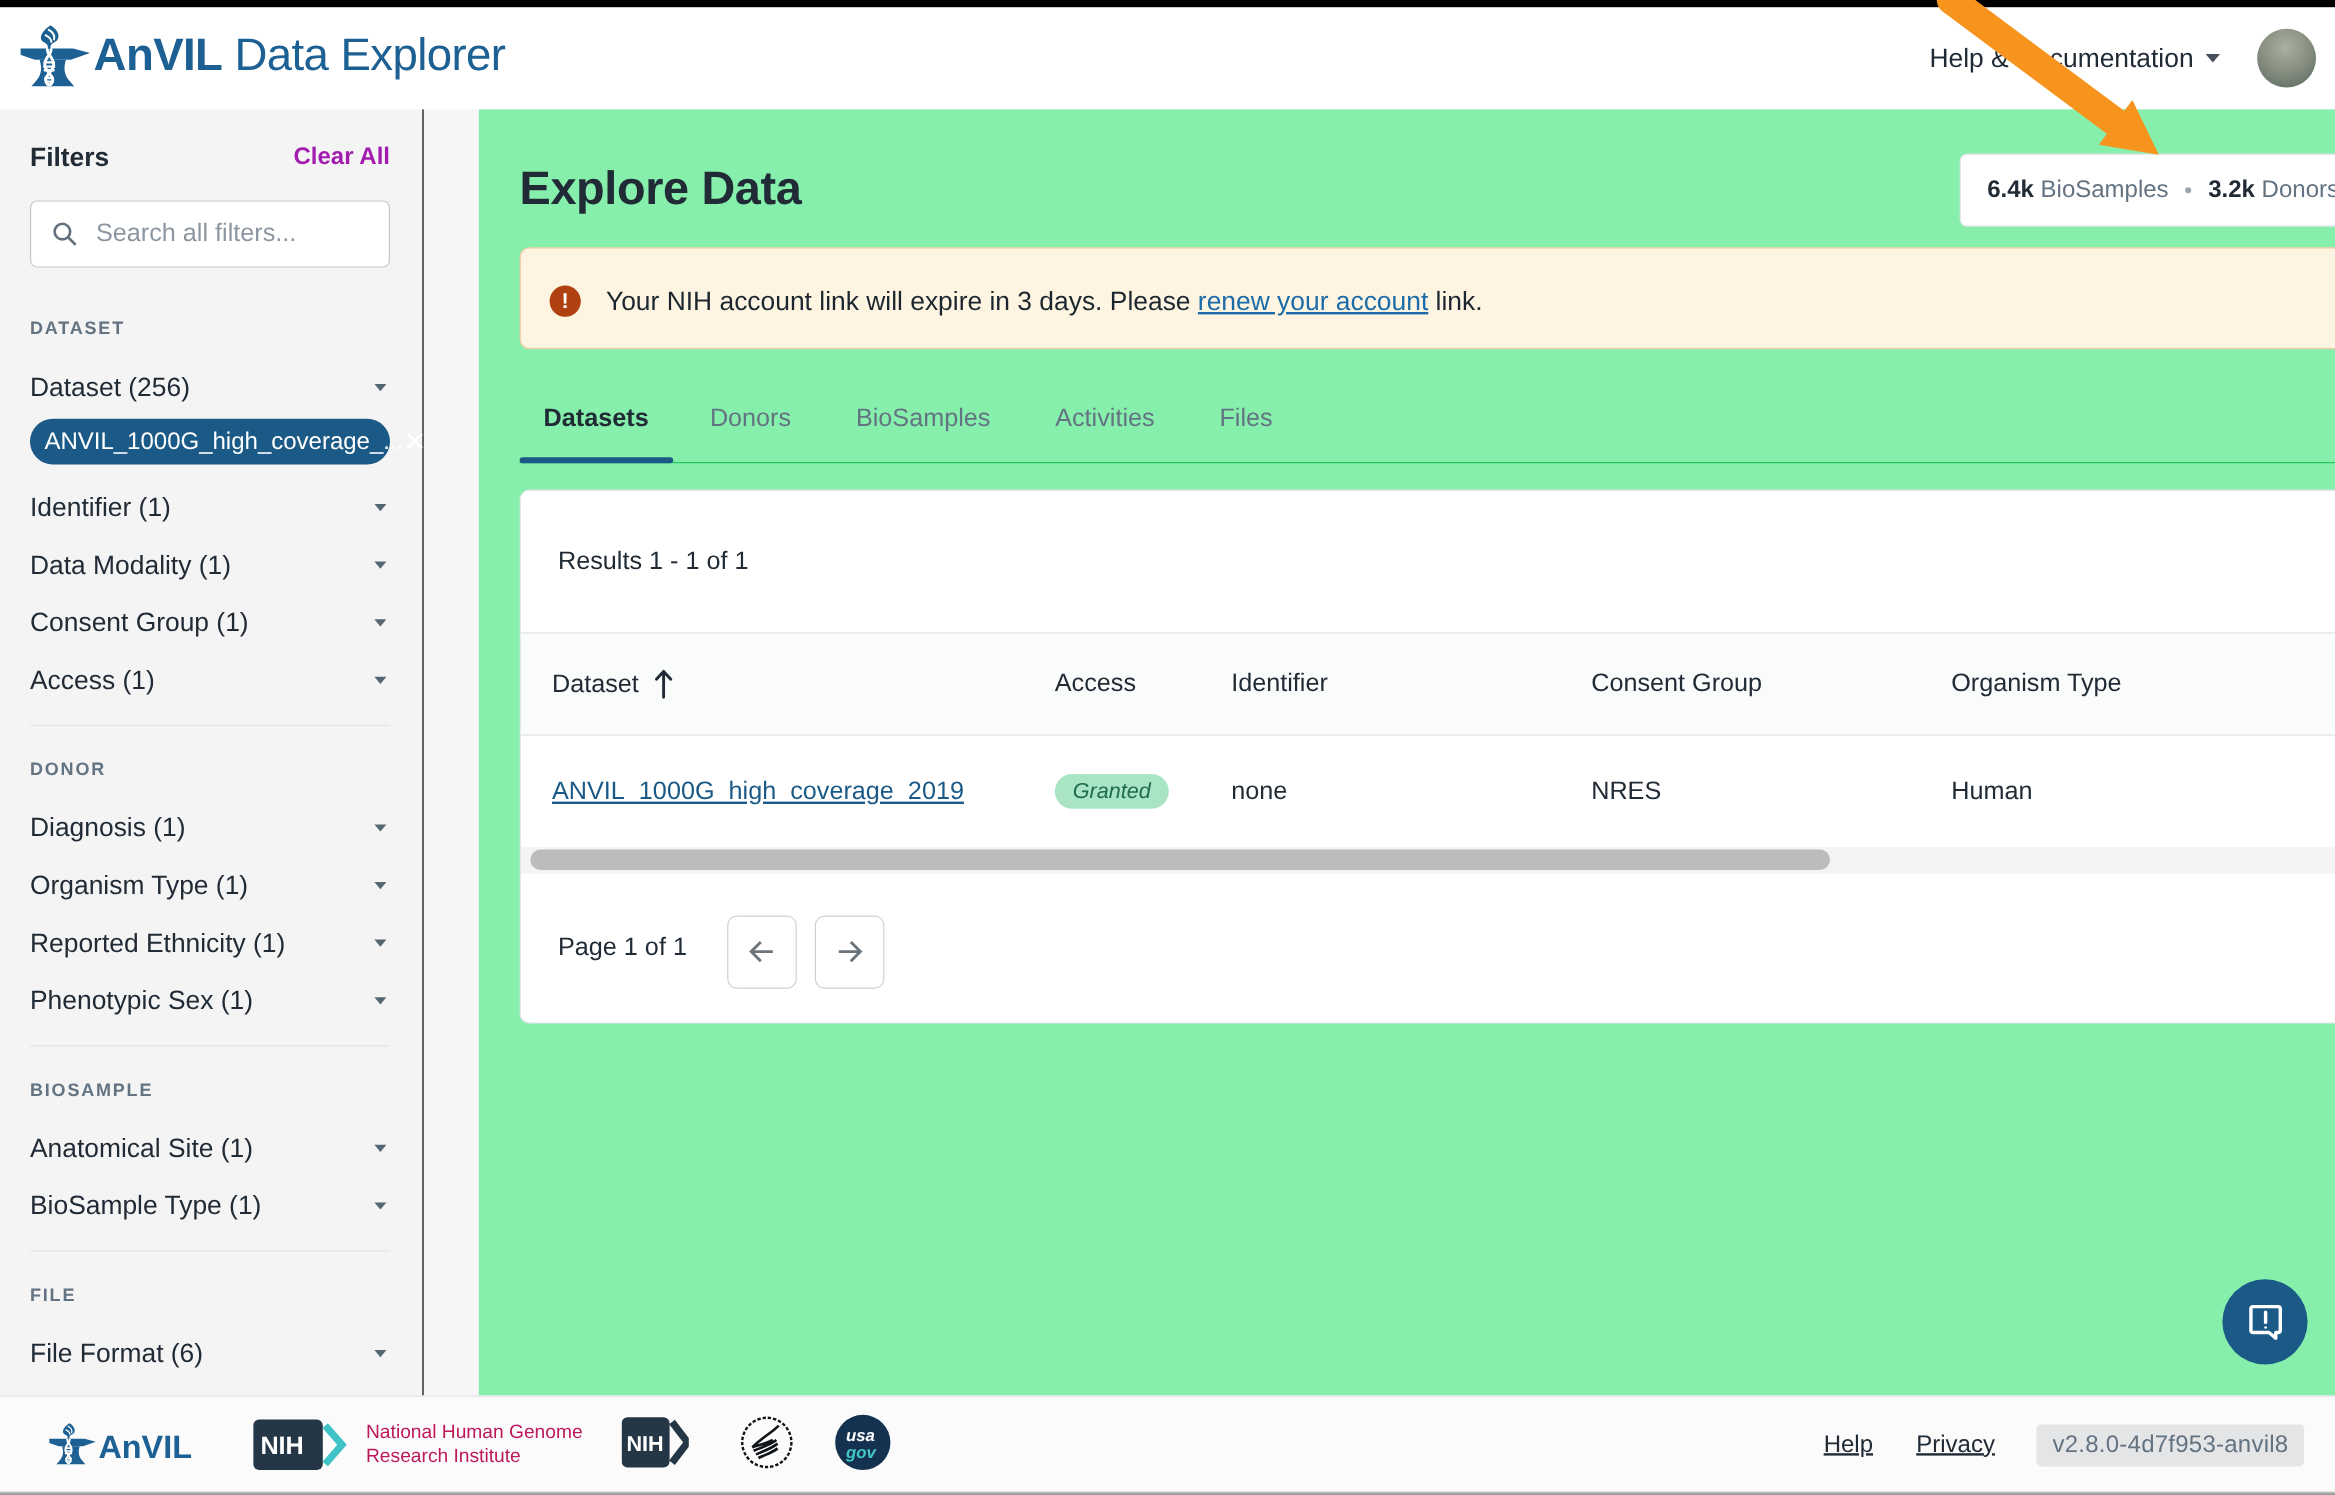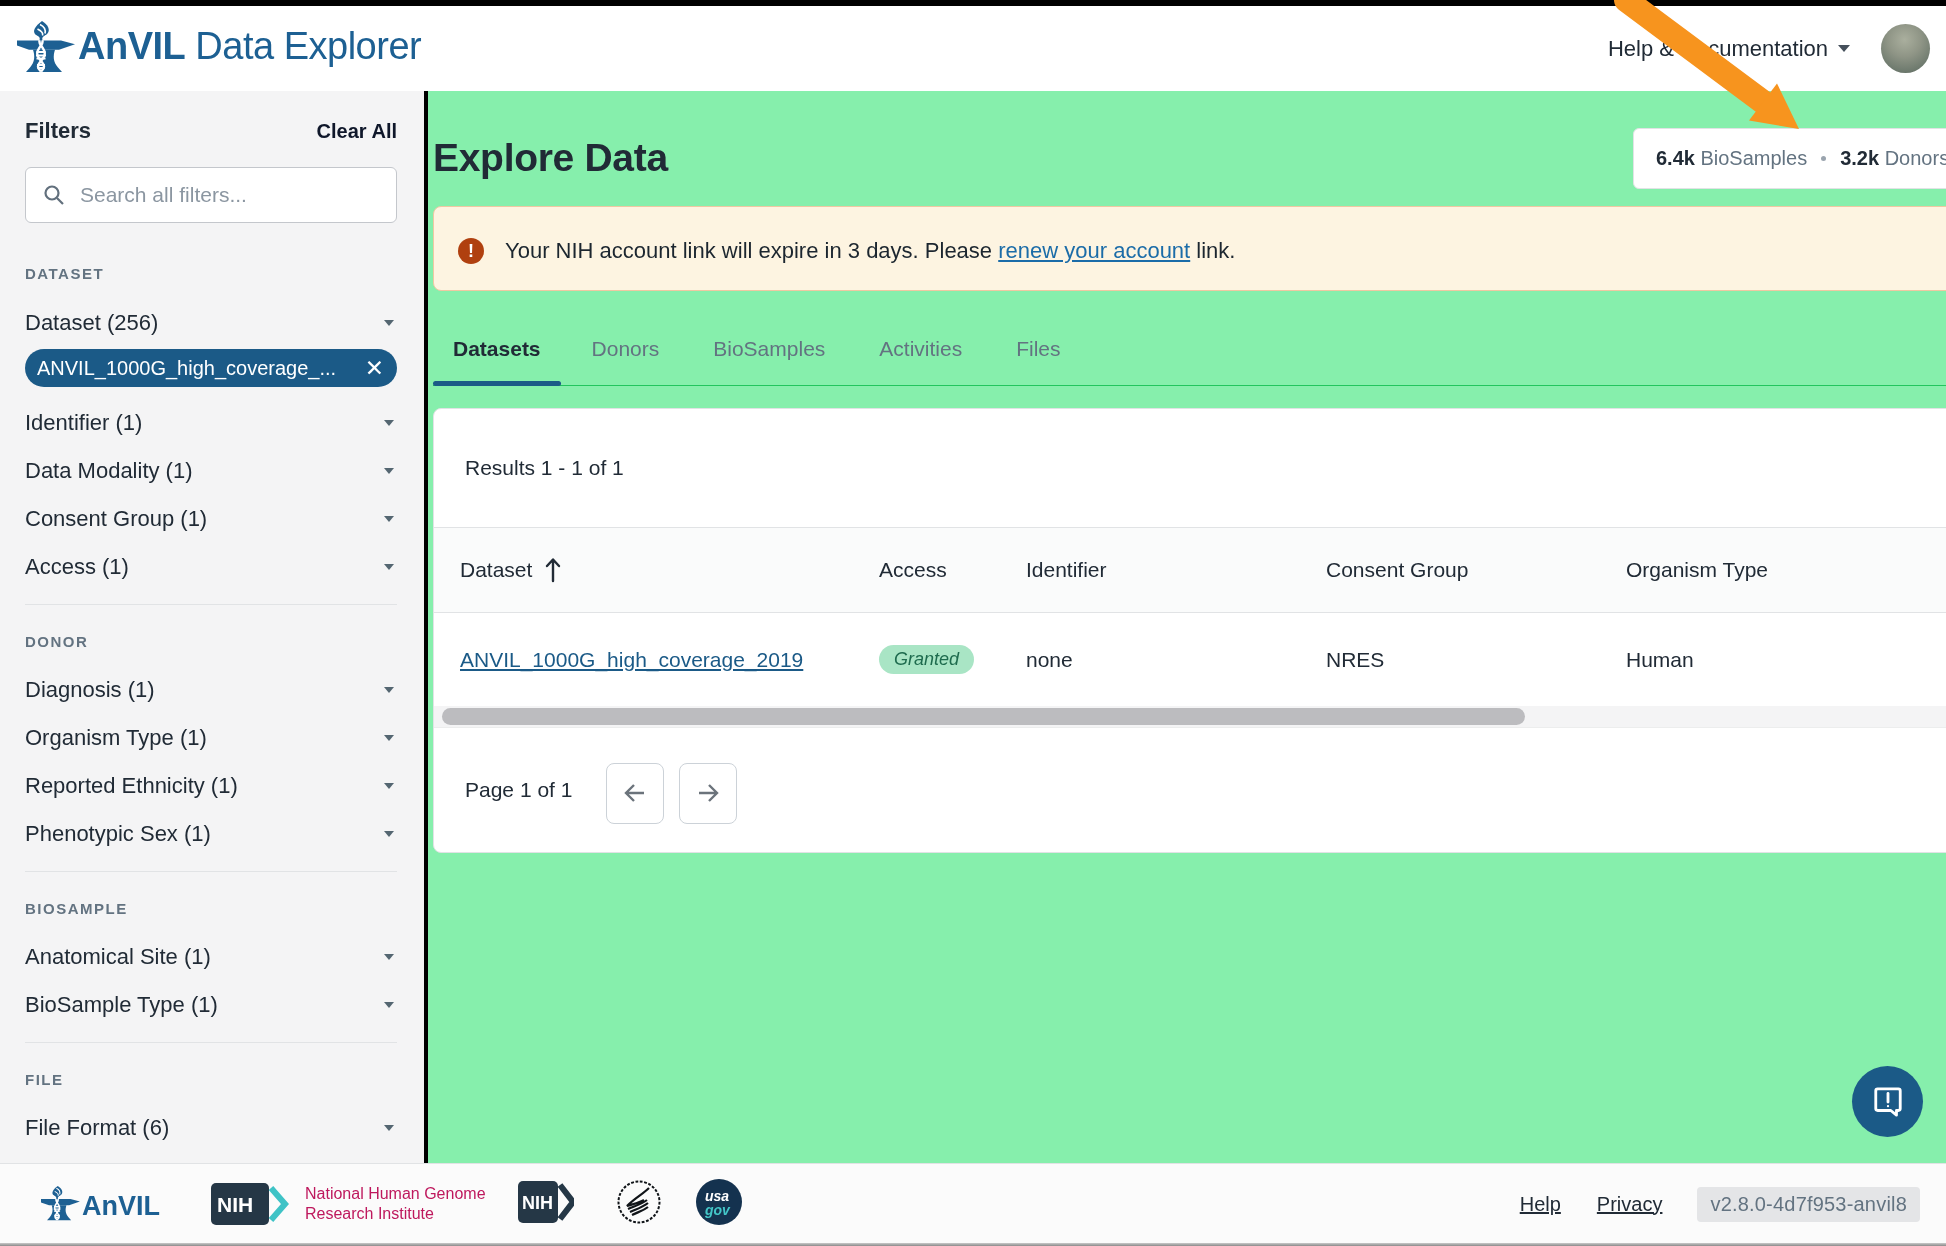--- a/index.html
+++ b/index.html
@@ -11,25 +11,25 @@
   .logo-text { font-size:38px; color:#1d6093; letter-spacing:-0.5px; margin-left:3px; }
   .logo-text b { font-weight:700; }
   .logo-text span { font-weight:400; }
   .helpdoc { position:absolute; right:96px; top:0; height:85px; display:flex; align-items:center; font-size:22px; font-weight:500; color:#212b36; }
   .helpdoc .caret { margin-left:10px; }
   .avatar { position:absolute; right:16px; top:18px; width:49px; height:49px; border-radius:50%;
     background:radial-gradient(circle at 48% 32%, #aaaf9e 0%, #8f9586 40%, #6e7a6e 75%, #4e5a52 100%); }
   .caret { width:0; height:0; border-left:6px solid transparent; border-right:6px solid transparent; border-top:7px solid #45505b; display:inline-block; }
 
   
-  .sidebar { position:absolute; left:0; top:91px; width:428px; height:1072px; background:#f4f4f5; border-right:4px solid #000000; z-index:5; }
+  .sidebar { position:absolute; left:0; top:91px; width:353px; height:1072px; background:#f4f4f5; border-right:1px solid #000000; z-index:5; }
   .sb-inner { padding:0 27px 0 25px; }
   .sb-head { display:flex; justify-content:space-between; align-items:center; margin-top:27px; }
   .sb-title { font-size:22px; font-weight:700; }
-  .clear-all { font-size:20px; font-weight:700; color:#0f172a; }
+  .clear-all { font-size:20px; font-weight:700; color:#a21caf; }
   .search { margin-top:23px; height:56px; background:#fff; border:1px solid #c4c7cc; border-radius:6px; display:flex; align-items:center; padding:0 16px; }
   .search svg { flex:none; }
   .search .ph { color:#8b96a1; font-size:21px; margin-left:14px; }
   .sb-cat { font-size:15px; font-weight:700; letter-spacing:1.5px; color:#637381; margin:0; }
   .sb-row { height:48px; display:flex; align-items:center; justify-content:space-between; font-size:22px; color:#212b36;gap:40px; }
   .sb-caret { width:0; height:0; border-left:5px solid transparent; border-right:5px solid transparent; border-top:6px solid #546671; margin-right:3px; }
   .chip { height:38px; background:#1b5a87; border-radius:19px; color:#fff; display:flex; align-items:center; justify-content:space-between; padding:0 13px 0 12px; font-size:20px; margin:2px 0 12px 0; }
   .chip .x { font-size:23px; font-weight:400; color:#fff; }
   .sb-sep { border:none; border-top:1px solid #e1e3e5; margin:13px 0 0 0; }
 

